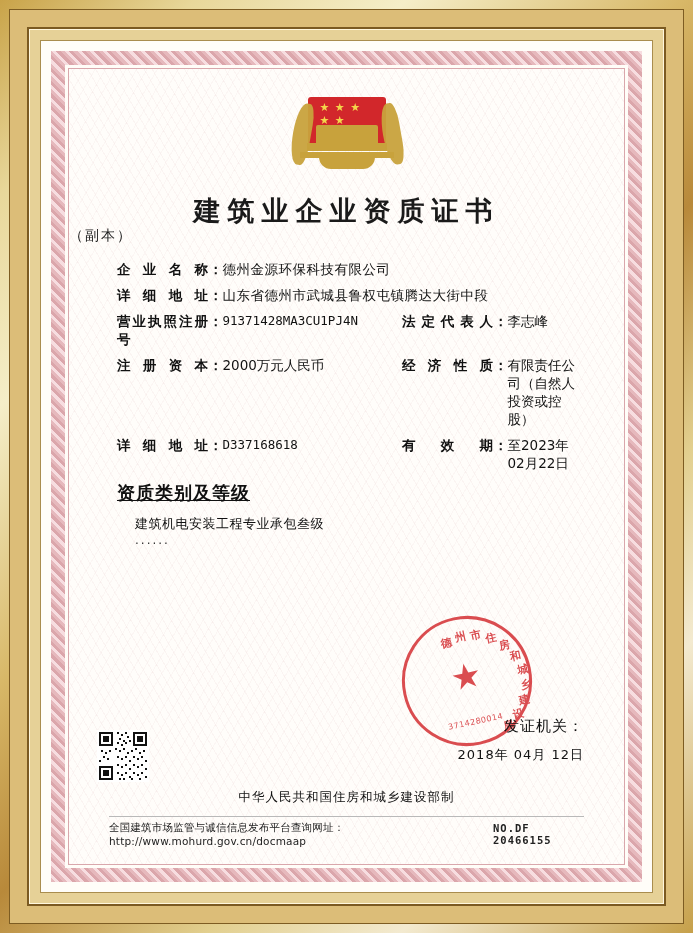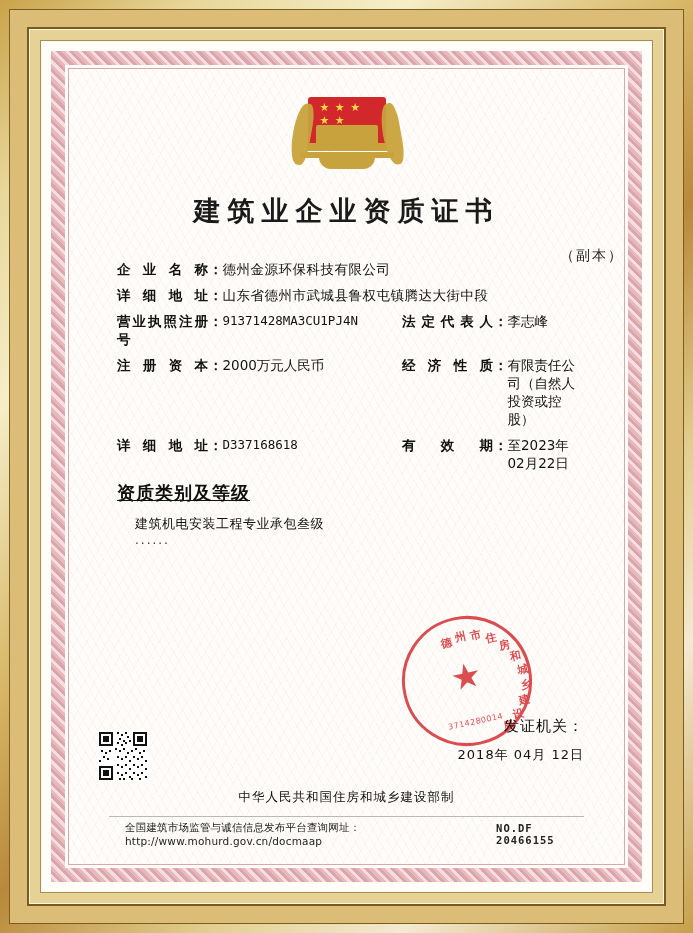--- a/index.html
+++ b/index.html
@@ -100,22 +100,22 @@
   .emblem .wheat-l{left:0;transform:rotate(10deg);}
   .emblem .wheat-r{right:0;transform:rotate(-10deg);}
 
   
   .title{
     position:absolute;top:112px;left:0;right:0;text-align:center;
     font-family:"DejaVu Sans","Liberation Sans",sans-serif;
     font-size:27px;font-weight:bold;letter-spacing:7px;color:#1a1a1a;margin-top:12px;
   }
   .subtitle{
-    position:absolute;top:158px;left:0;right:0;text-align:right;
-    font-size:14px;letter-spacing:2px;color:#1a1a1a;margin-top:20px;
+    position:absolute;top:158px;left:0;right:0;text-align:left;
+    font-size:14px;letter-spacing:2px;color:#1a1a1a;
   }
 
   
   .fields{
     position:absolute;left:48px;top:192px;right:40px;
     font-size:13.5px;color:#111;
   }
   .row{display:flex;align-items:center;margin-bottom:8px;}
   .lbl{
     width:92px;flex:0 0 92px;text-align:justify;text-align-last:justify;
@@ -180,21 +180,21 @@
   }
   .qr svg{display:block;}
 
   
   .footer{
     position:absolute;left:40px;right:40px;bottom:17px;
     display:flex;justify-content:space-between;align-items:center;
     font-size:10.5px;color:#222;
     border-top:1px solid #b9b9b9;padding-top:4px;
   }
-  .footer .left{letter-spacing:.2px;margin-left:16px;}
+  .footer .left{letter-spacing:.2px;}
   .footer .right{font-family:"DejaVu Sans Mono","Liberation Mono",monospace;letter-spacing:1px;font-weight:bold;}
 </style>
 </head>
 <body>
 
 <div class="cert">
   <div class="frame-inner"></div>
   <div class="frame-inner2"></div>
   <div class="frame-bevel"></div>
 

